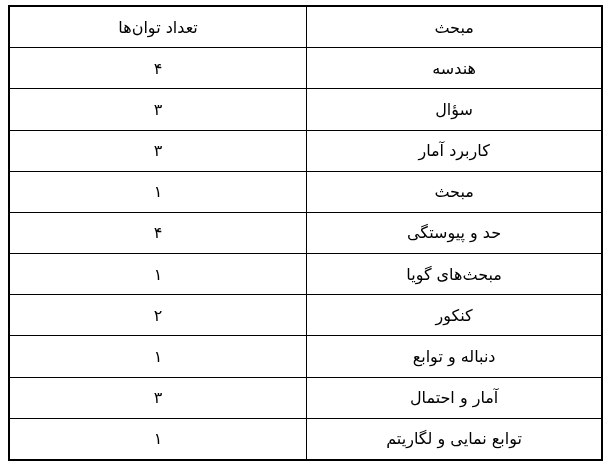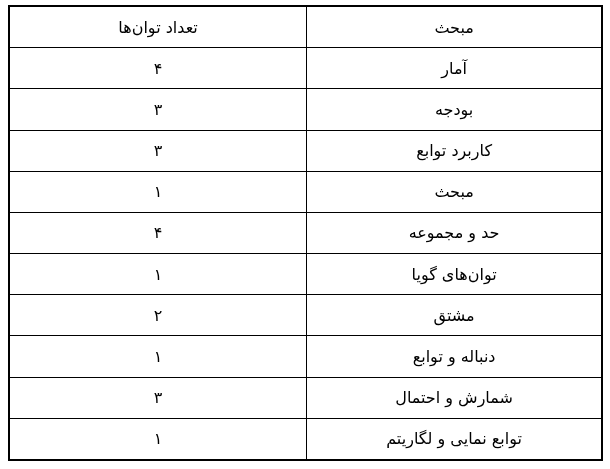--- a/index.html
+++ b/index.html
@@ -53,53 +53,53 @@
   <colgroup>
     <col class="topic-col">
     <col class="count-col">
   </colgroup>
   <tbody>
     <tr>
       <td>مبحث</td>
       <td>تعداد توان‌ها</td>
     </tr>
     <tr>
-      <td>آمار</td>
+      <td>هندسه</td>
       <td>۴</td>
     </tr>
     <tr>
-      <td>بودجه</td>
+      <td>سؤال</td>
       <td>۳</td>
     </tr>
     <tr>
-      <td>کاربرد توابع</td>
+      <td>کاربرد آمار</td>
       <td>۳</td>
     </tr>
     <tr>
       <td>مبحث</td>
       <td>۱</td>
     </tr>
     <tr>
-      <td>حد و مجموعه</td>
+      <td>حد و پیوستگی</td>
       <td>۴</td>
     </tr>
     <tr>
-      <td>توان‌های گویا</td>
+      <td>مبحث‌های گویا</td>
       <td>۱</td>
     </tr>
     <tr>
-      <td>مشتق</td>
+      <td>کنکور</td>
       <td>۲</td>
     </tr>
     <tr>
       <td>دنباله و توابع</td>
       <td>۱</td>
     </tr>
     <tr>
-      <td>شمارش و احتمال</td>
+      <td>آمار و احتمال</td>
       <td>۳</td>
     </tr>
     <tr>
       <td>توابع نمایی و لگاریتم</td>
       <td>۱</td>
     </tr>
   </tbody>
 </table>
 
 </body></html>

